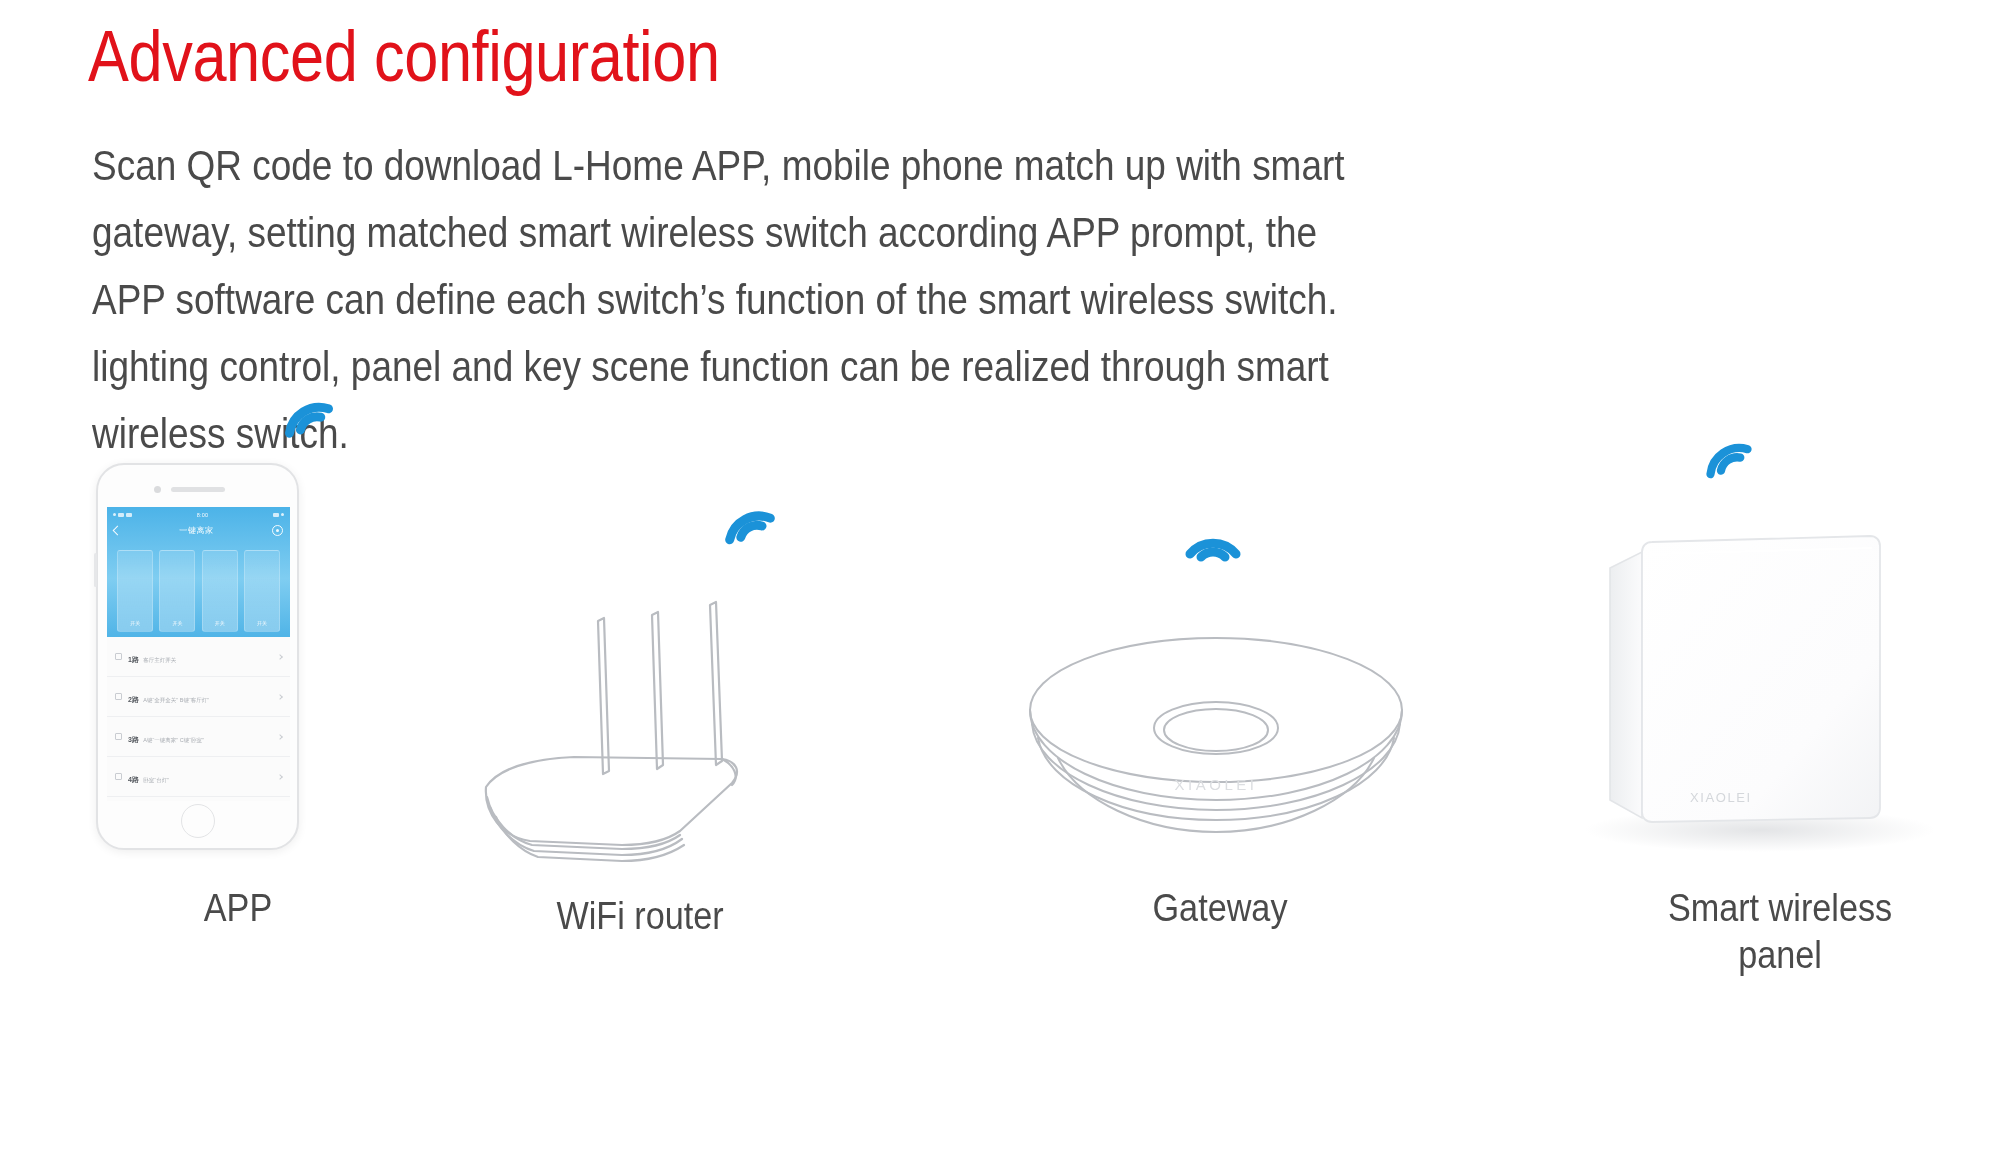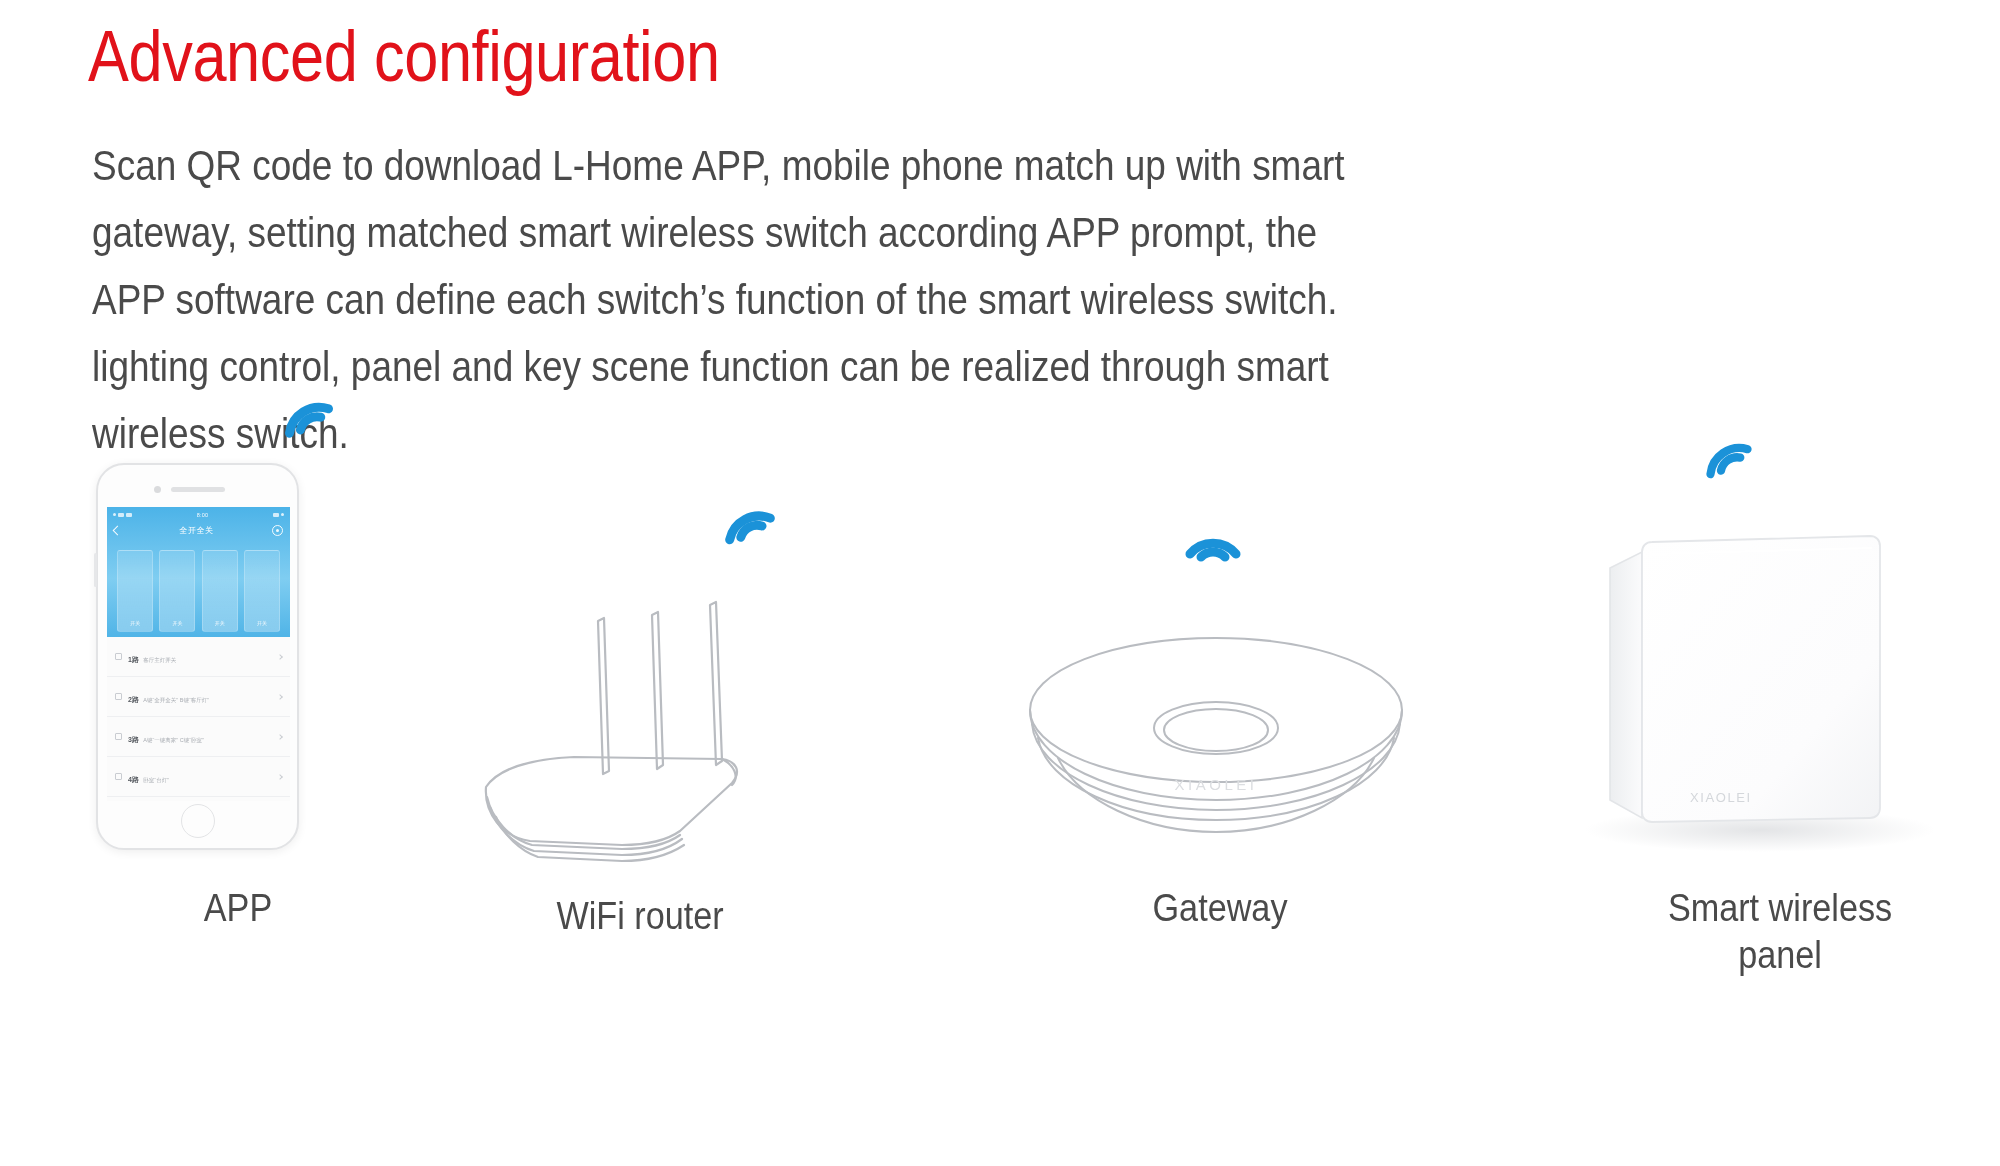--- a/index.html
+++ b/index.html
@@ -216,21 +216,21 @@
               </div>
               <div class="sb-time">8:00</div>
               <div class="sb-right">
                 <span class="sb-bar"></span>
                 <span class="sb-dot"></span>
               </div>
             </div>
 
             <div class="app-navbar">
               <span class="nav-back"></span>
-              <span class="nav-title">全开全关</span>
+              <span class="nav-title">一键离家</span>
               <span class="nav-gear"></span>
             </div>
 
             <div class="switch-cols">
               <div class="sw-col">
                 <span class="sw-label">开关</span>
               </div>
               <div class="sw-col">
                 <span class="sw-label">开关</span>
               </div>

